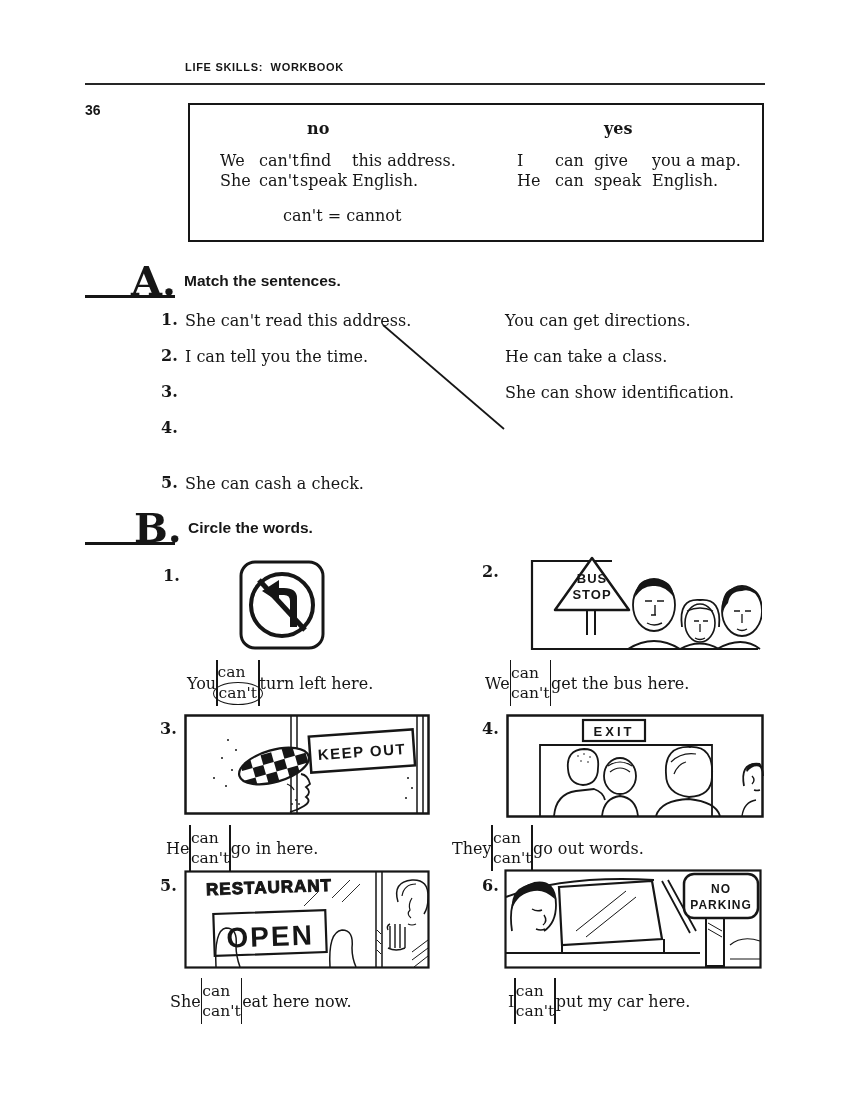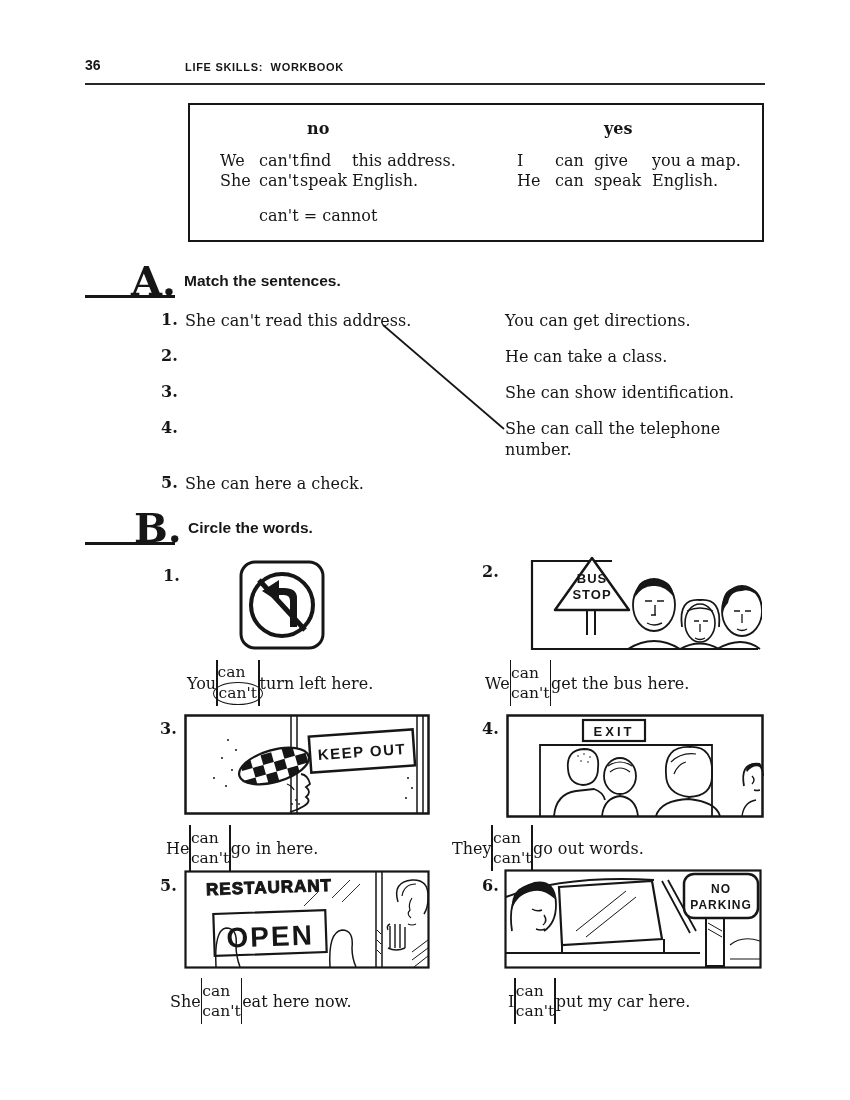--- a/index.html
+++ b/index.html
@@ -1,27 +1,27 @@
 <!DOCTYPE html>
 <html><head>
 <meta charset="utf-8">
 <style>
   html,body{margin:0;padding:0;background:#e8e8e8;}
   .page{position:relative;width:850px;height:1100px;background:#fff;overflow:hidden;
         font-family:"DejaVu Serif",serif;color:#161616;margin:0 auto;}
   .abs{position:absolute;}
-  .pageno{font:bold 14px "Liberation Sans",sans-serif;}
+  .pageno{font:bold 14px "Liberation Sans",sans-serif;margin-top:45px;}
   .hdr{font:bold 11px "Liberation Sans",sans-serif;letter-spacing:.7px;white-space:pre;}
   .hrule{background:#262626;}
   .gbox{border:2px solid #161616;}
   .glabel{font-weight:bold;font-size:16px;}
   .grow{display:flex;font-size:16px;line-height:19.5px;}
   .gc1{width:39px;}.gc2{width:41px;}.gc3{width:52px;}
   .gc1r{width:38px;}.gc2r{width:39px;}.gc3r{width:58px;}
-  .gnote{font-size:16px;}
+  .gnote{font-size:16px;margin-left:24px;}
   .secletter{font:bold 40px "DejaVu Serif",serif;}
   .sectitle{font:bold 15.5px "Liberation Sans",sans-serif;}
   .secline{background:#161616;height:2.5px;}
   .anum,.bnum{font-weight:bold;font-size:16px;}
   .atext{font-size:16px;line-height:21px;}
   .choice{display:flex;align-items:center;font-size:16px;white-space:nowrap;}
   .vbar{width:1.5px;height:46px;background:#161616;flex:0 0 auto;}
   .stack{display:flex;flex-direction:column;align-items:flex-start;font-size:15.5px;line-height:20px;}
   .oval{border:1.6px solid #161616;border-radius:50%;padding:0 5px 1px 5px;margin:0 -5px;}
   svg{display:block;}
@@ -74,29 +74,29 @@
     <div class="abs gnote" style="left:69px;top:101px">can't = cannot</div>
   </div>
 
   <div class="abs secline" style="left:85px;top:295px;width:90px"></div>
   <div class="abs secletter" style="left:131px;top:257px">A.</div>
   <div class="abs sectitle" style="left:184px;top:272px">Match the sentences.</div>
 
   <div class="abs anum" style="left:161px;top:310px">1.</div>
   <div class="abs atext" style="left:185px;top:310px;width:240px">She can't read this address.</div>
   <div class="abs anum" style="left:161px;top:346px">2.</div>
+  <div class="abs atext" style="left:185px;top:346px;width:240px">I can tell you the time.</div>
   <div class="abs anum" style="left:161px;top:382px">3.</div>
   <div class="abs anum" style="left:161px;top:418px">4.</div>
   <div class="abs anum" style="left:161px;top:473px">5.</div>
-  <div class="abs atext" style="left:185px;top:473px;width:240px">She can here a check.</div>
+  <div class="abs atext" style="left:185px;top:473px;width:240px">She can cash a check.</div>
 
   <div class="abs atext" style="left:505px;top:346px;width:238px">He can take a class.</div>
   <div class="abs atext" style="left:505px;top:310px;width:238px">You can get directions.</div>
   <div class="abs atext" style="left:505px;top:382px;width:238px">She can show identification.</div>
-  <div class="abs atext" style="left:505px;top:418px;width:225px">She can call the telephone number.</div>
 
   <svg class="abs" style="left:378px;top:318px" width="132" height="116" viewBox="0 0 132 116">
     <line x1="5" y1="7" x2="126" y2="111" stroke="#161616" stroke-width="1.7"></line>
   </svg>
 
   <div class="abs secline" style="left:85px;top:542px;width:90px"></div>
   <div class="abs secletter" style="left:134px;top:504px">B.</div>
   <div class="abs sectitle" style="left:188px;top:519px">Circle the words.</div>
 
   <div class="abs bnum" style="left:163px;top:566px">1.</div>

